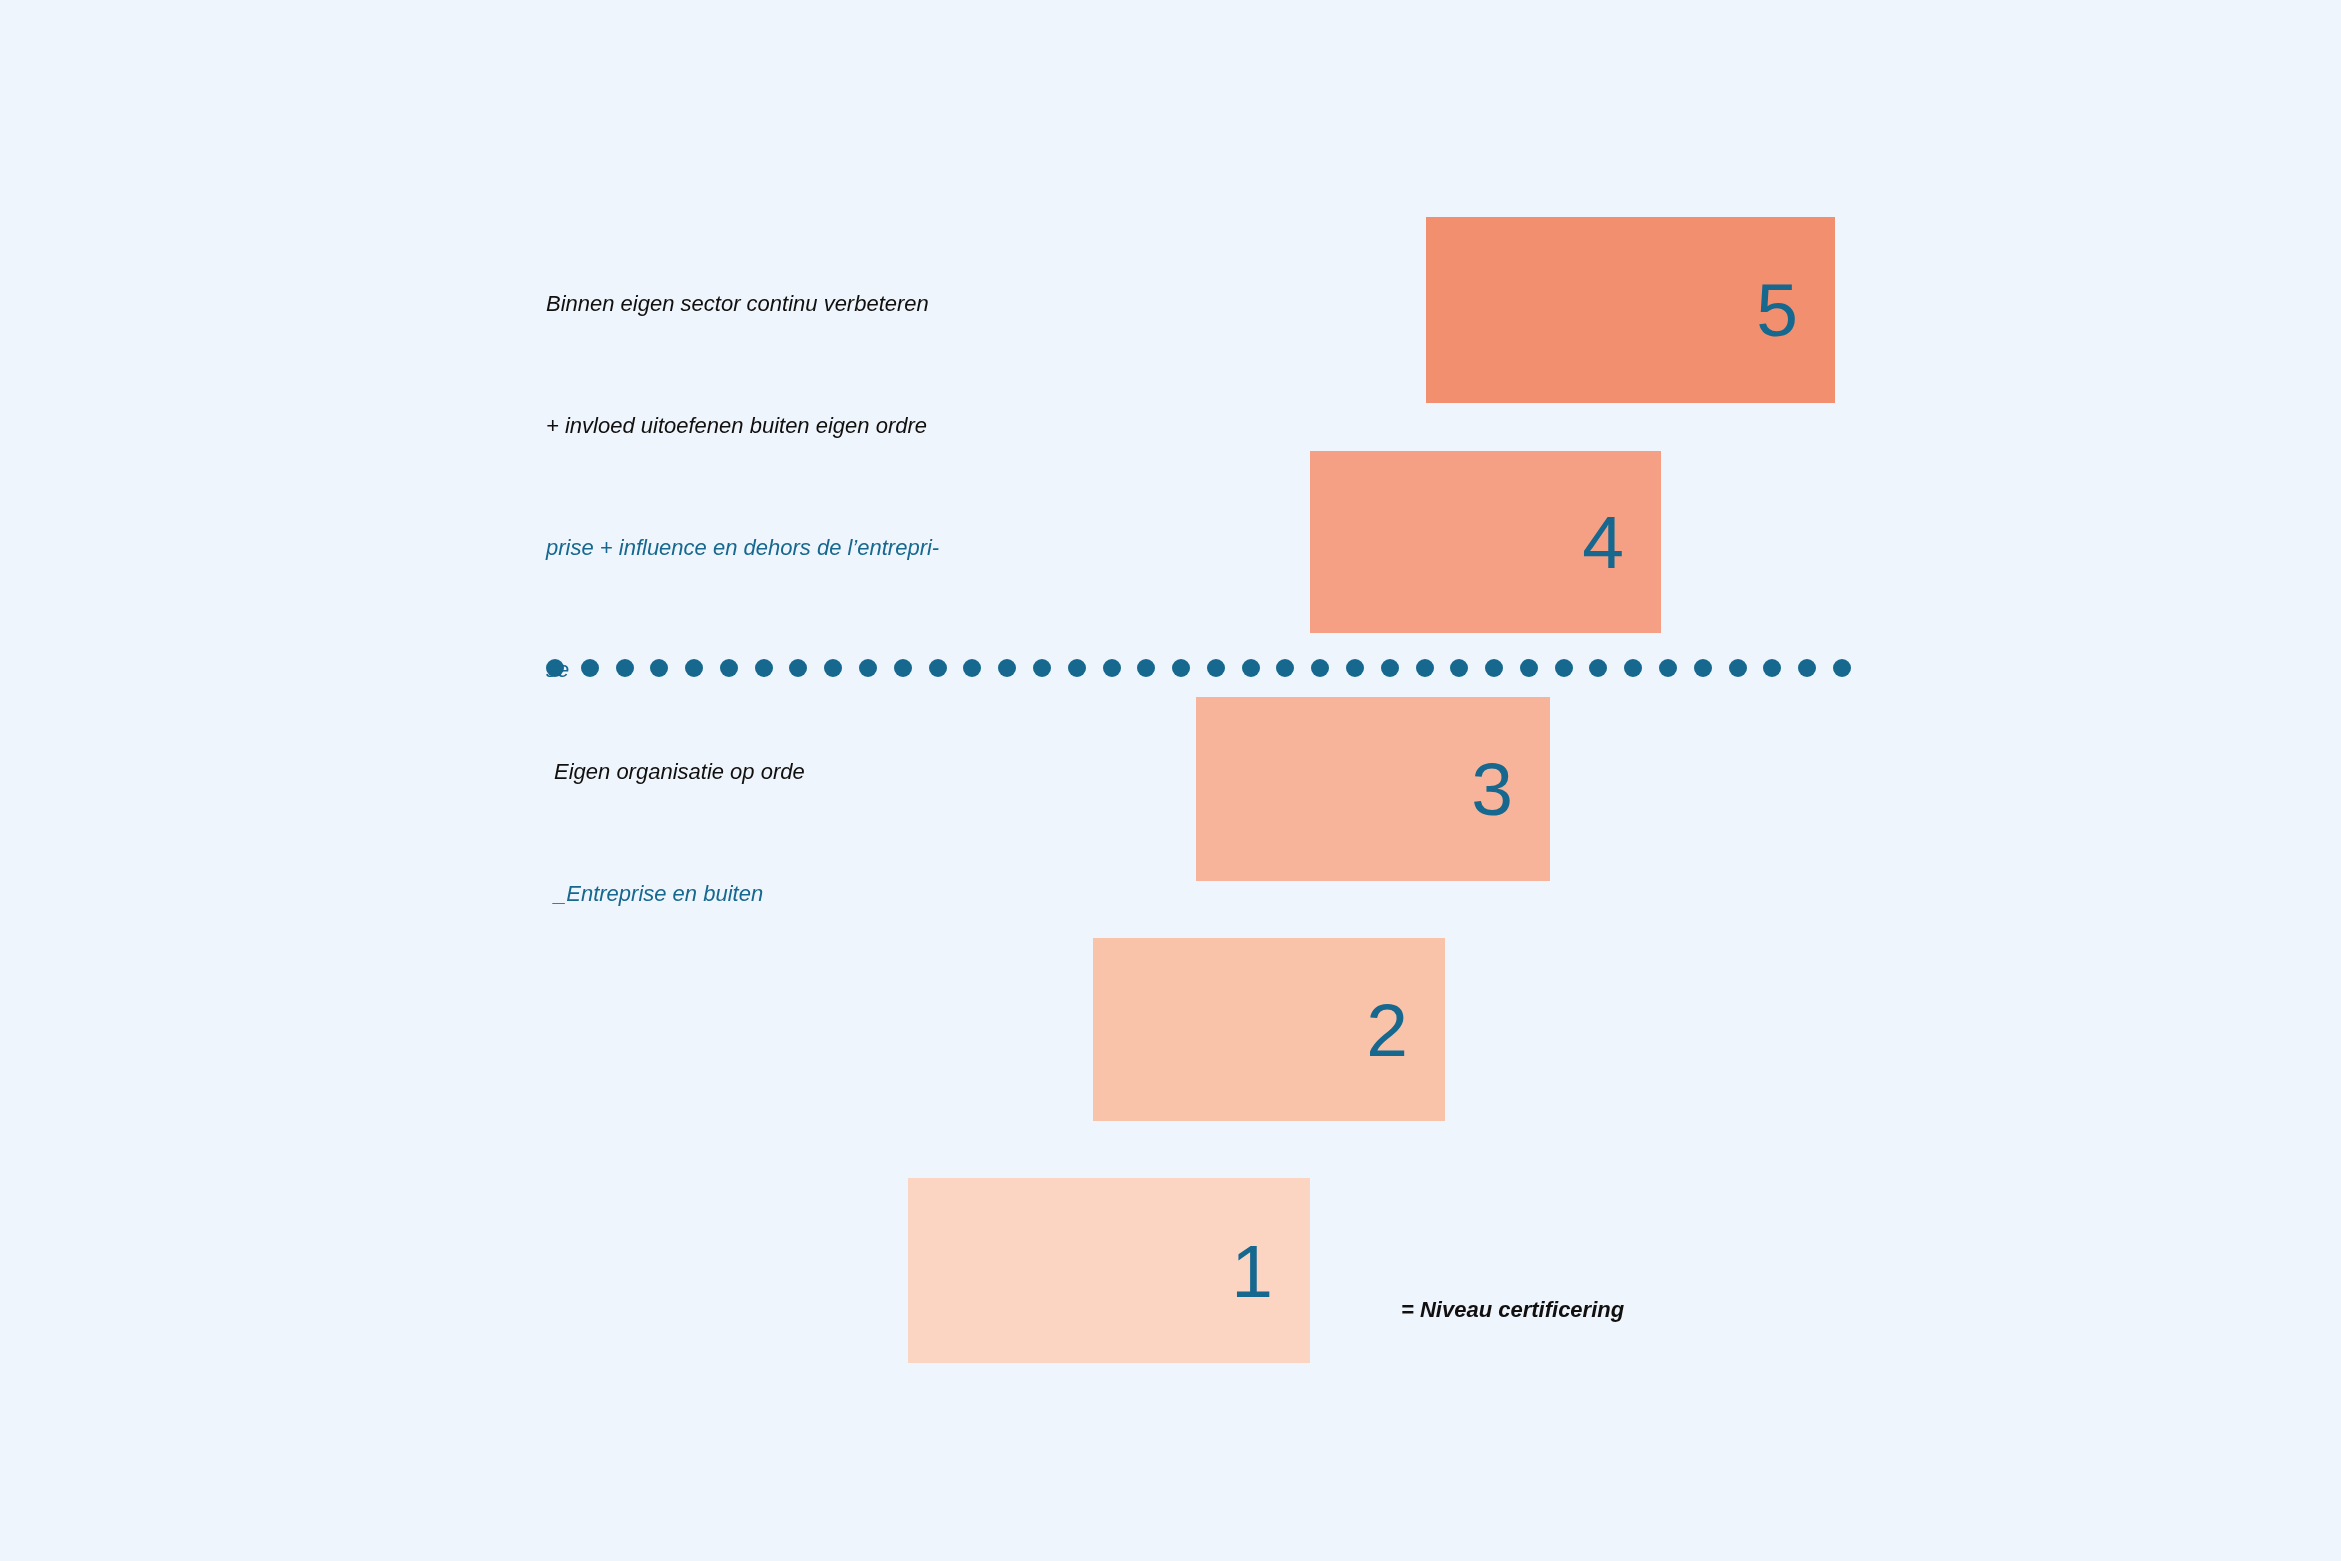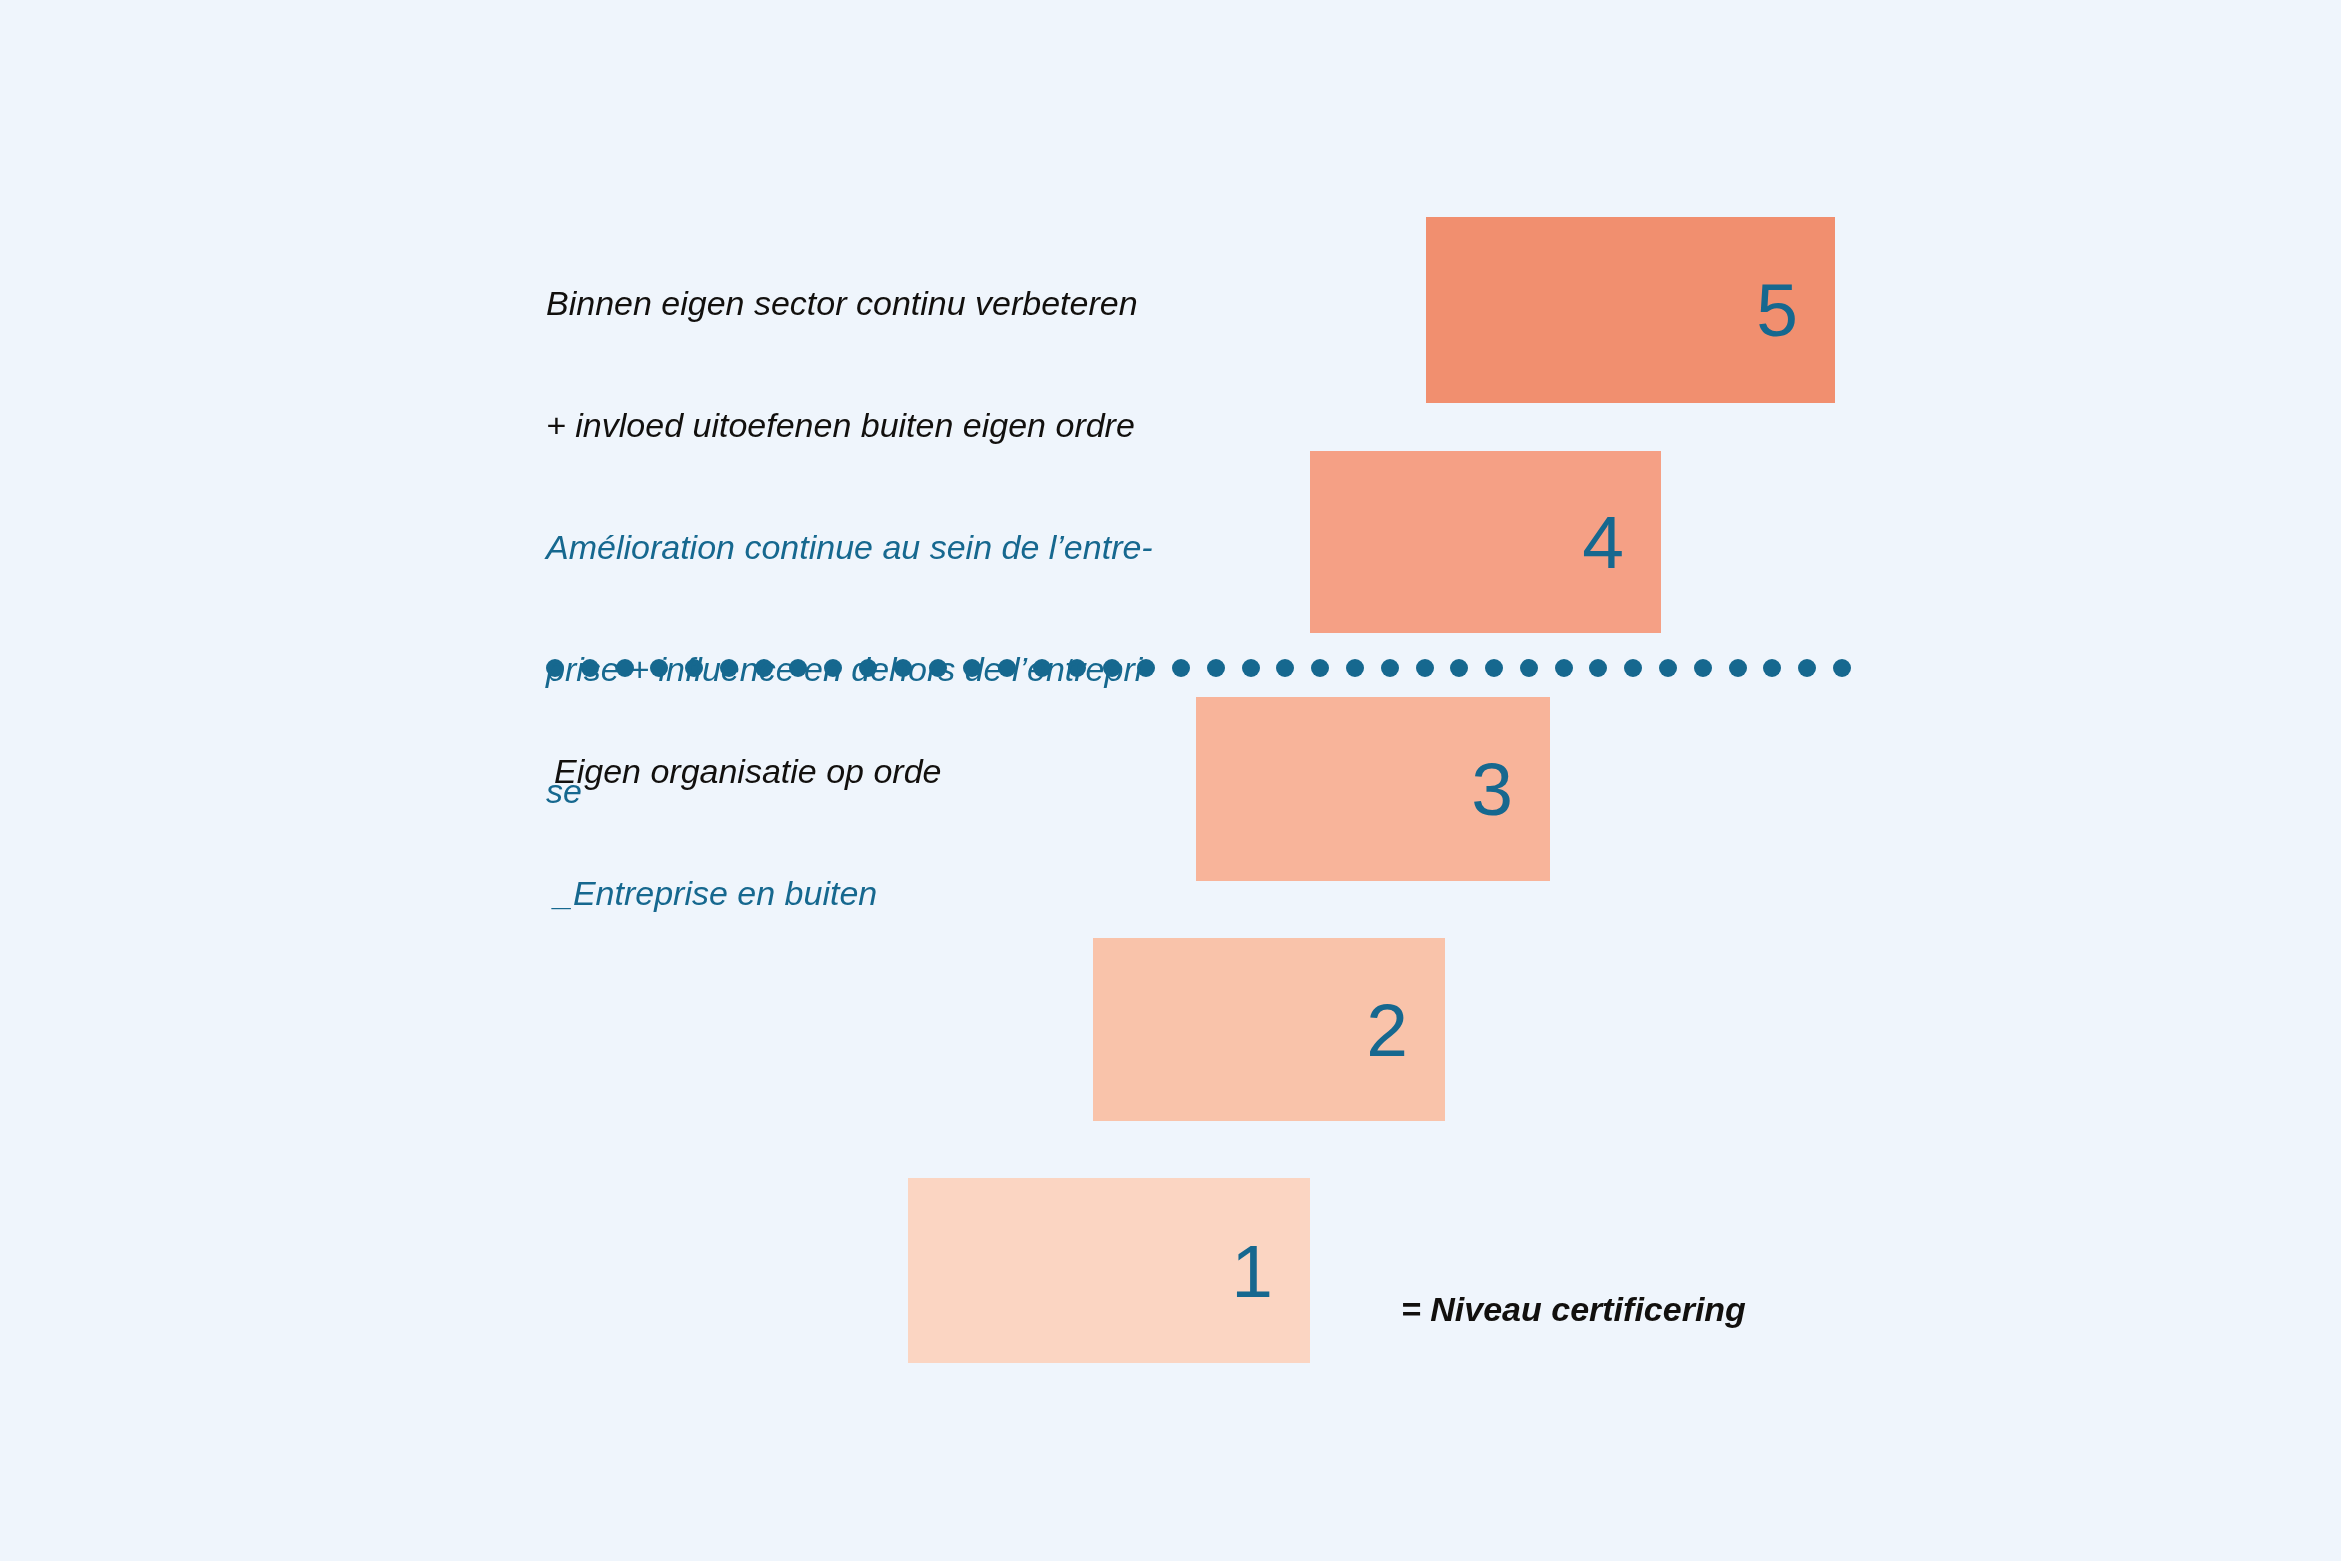--- a/index.html
+++ b/index.html
@@ -56,21 +56,21 @@
     height: 18px;
     border-radius: 50%;
     background: #16688f;
     flex: 0 0 auto;
   }
 
   
   .txt {
     position: absolute;
     font-style: italic;
-    font-size: 34px;
+    font-size: 22px;
     line-height: 61px;
     font-family: "Liberation Sans", "DejaVu Sans", sans-serif;
     white-space: pre-line;
   }
   .txt .nl { color: #12100e; display: block; }
   .txt .fr { color: #16688f; display: block; }
 
   #top-label     { left: 546px; top: 212px;  width: 788px; }
   #middle-label  { left: 554px; top: 680px;  width: 625px; }
   #legend-label  { left: 1401px; top: 1218px; width: 546px; font-weight: bold; }
@@ -137,21 +137,20 @@
     <span class="dot"></span>
     <span class="dot"></span>
     <span class="dot"></span>
     <span class="dot"></span>
     <span class="dot"></span>
   </div>
 
   <div class="txt" id="top-label">
     <span class="nl">Binnen eigen sector continu verbeteren</span>
     <span class="nl">+ invloed uitoefenen buiten eigen ordre</span>
-    <span class="fr">Amélioration continue au sein de l’entre-</span>
     <span class="fr">prise + influence en dehors de l’entrepri-</span>
     <span class="fr">se</span>
   </div>
 
   <div class="txt" id="middle-label">
     <span class="nl">Eigen organisatie op orde</span>
     <span class="fr">_Entreprise en buiten</span>
   </div>
 
   <div class="txt" id="legend-label">

